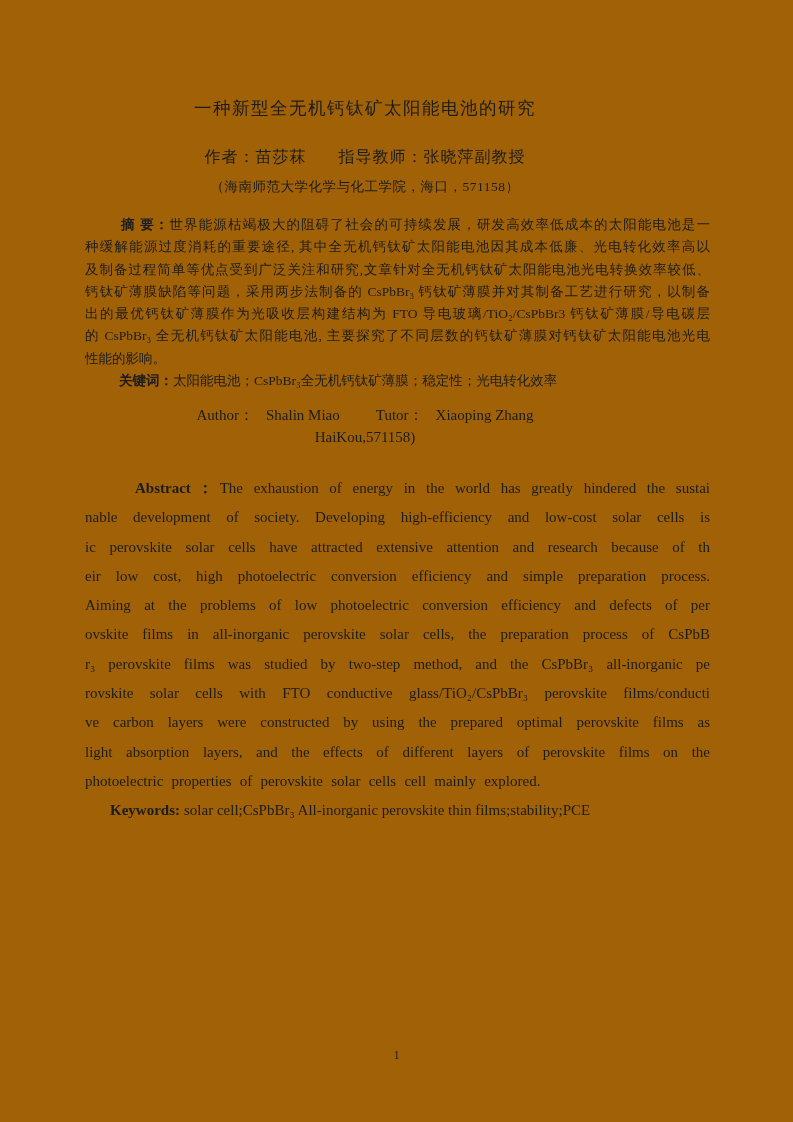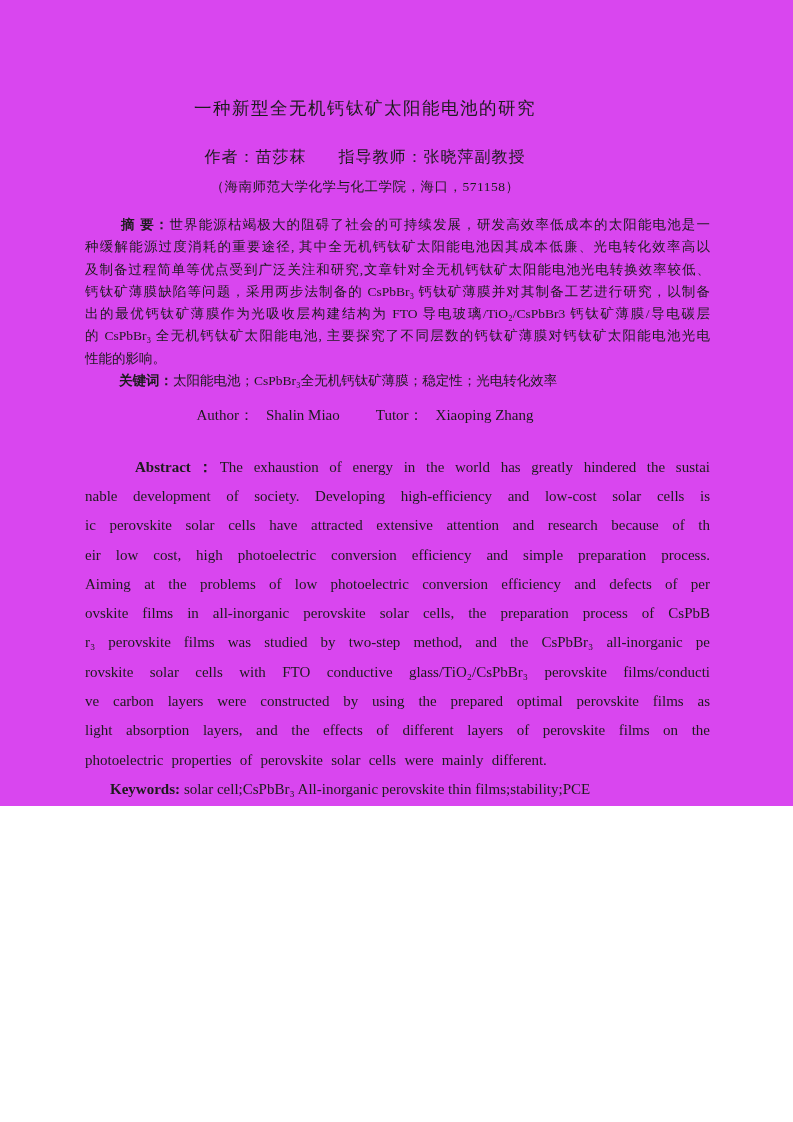--- a/index.html
+++ b/index.html
@@ -1,20 +1,20 @@
 <!DOCTYPE html>
 <html><head>
 <meta charset="utf-8">
 <style>
   html, body { margin: 0; padding: 0; background: #ffffff; }
   .page {
     position: relative;
     width: 793px;
-    height: 806px;
-    background: #d946ef;
+    height: 1122px;
+    background: #a16207;
     color: #1c1c1c;
     font-family: "Liberation Serif", "DejaVu Serif", serif;
     overflow: hidden;
   }
 
   
   .zh-head {
     padding-top: 95px;
     margin-left: 85px;
     width: 560px;
@@ -121,36 +121,37 @@
     <div class="zh-line last">性能的影响。</div>
     <div class="zh-keywords">
       <b>关键词：</b><span>太阳能电池；CsPbBr₃全无机钙钛矿薄膜；稳定性；光电转化效率</span>
     </div>
   </div>
 
   <div class="en-head">
     <div class="en-byline">
       <span>Author：</span><span class="name-gap">Shalin Miao</span><span class="tutor-gap">Tutor：</span><span class="name-gap">Xiaoping Zhang</span>
     </div>
+    <div class="en-affiliation">HaiKou,571158)</div>
   </div>
 
   <div class="en-abstract">
     <div class="en-line first">
       <b>Abstract：</b><span>The exhaustion of energy in the world has greatly hindered the sustai</span>
     </div>
     <div class="en-line">nable development of society. Developing high-efficiency and low-cost solar cells is</div>
     <div class="en-line">ic perovskite solar cells have attracted extensive attention and research because of th</div>
     <div class="en-line">eir low cost, high photoelectric conversion efficiency and simple preparation process.</div>
     <div class="en-line">Aiming at the problems of low photoelectric conversion efficiency and defects of per</div>
     <div class="en-line">ovskite films in all-inorganic perovskite solar cells, the preparation process of CsPbB</div>
     <div class="en-line">r₃ perovskite films was studied by two-step method, and the CsPbBr₃ all-inorganic pe</div>
     <div class="en-line">rovskite solar cells with FTO conductive glass/TiO₂/CsPbBr₃ perovskite films/conducti</div>
     <div class="en-line">ve carbon layers were constructed by using the prepared optimal perovskite films as</div>
     <div class="en-line">light absorption layers, and the effects of different layers of perovskite films on the</div>
-    <div class="en-line last">photoelectric properties of perovskite solar cells were mainly different.</div>
+    <div class="en-line last">photoelectric properties of perovskite solar cells cell mainly explored.</div>
     <div class="en-keywords">
       <b>Keywords:</b><span class="kw-text">solar cell;CsPbBr₃ All-inorganic perovskite thin films;stability;PCE</span>
     </div>
   </div>
 
   <div class="page-number">1</div>
 
 </div>
 
 </body></html>

